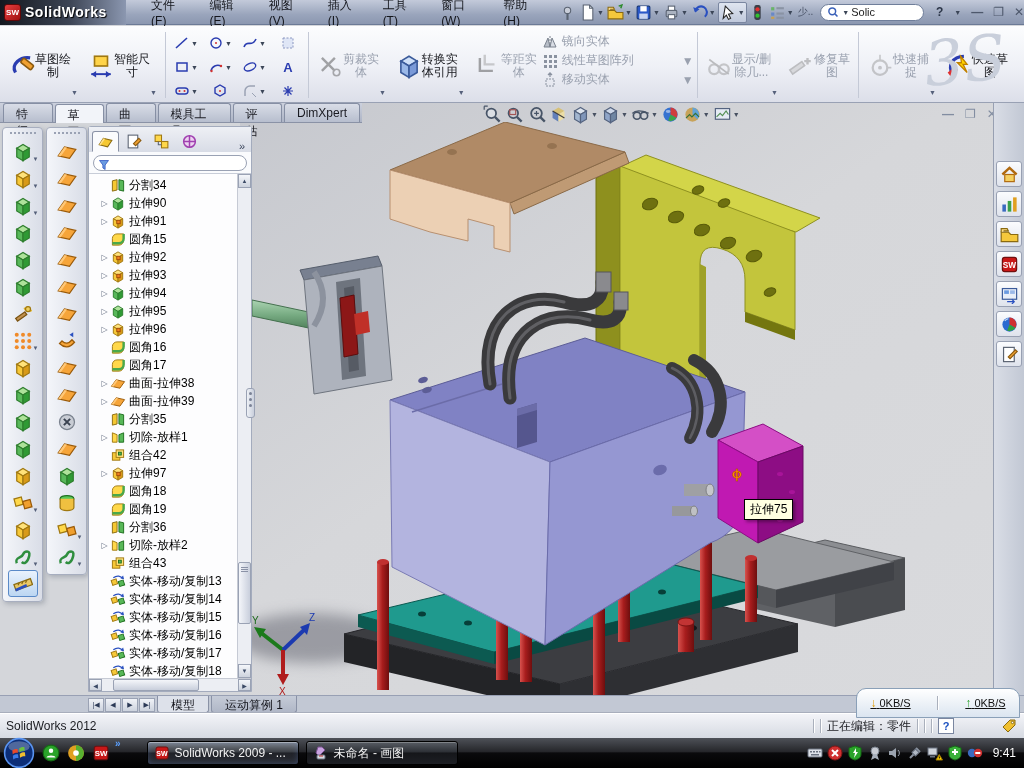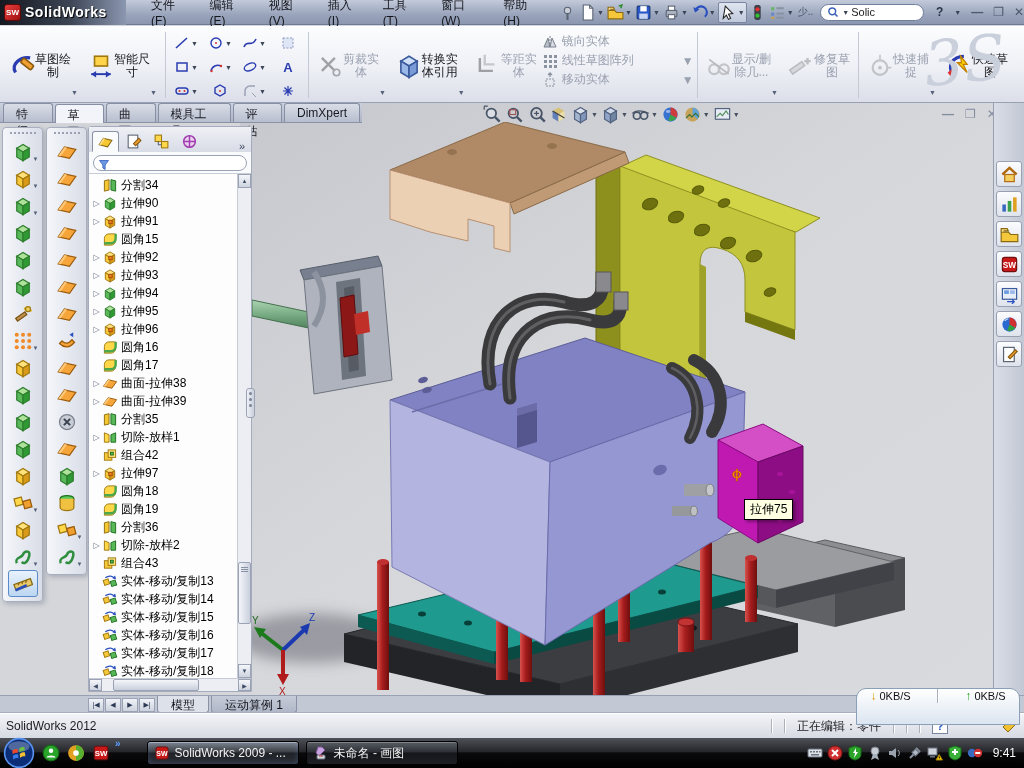--- a/index.html
+++ b/index.html
@@ -88,21 +88,21 @@
     background:linear-gradient(#eef0f5,#d8dce6); }
   .fp-tab { width:27px; height:21px; display:flex; align-items:center; justify-content:center;
     border:1px solid transparent; border-radius:3px 3px 0 0; }
   .fp-tab.active { background:#fafbfd; border-color:#8a92a6; border-bottom-color:#fafbfd; }
   .fp-tab .g { width:17px; height:17px; }
   .fp-more { margin-left:auto; font-size:11px; color:#3c465c; padding:0 4px; }
   .fp-filter { height:22px; background:#fafbfd; border-bottom:1px solid #c8cdd8; display:flex; align-items:center; padding:2px 4px; }
   .filter-field { flex:1; height:16px; border:1px solid #9aa2b4; border-radius:8px; background:#fff;
     display:flex; align-items:center; padding-left:4px; }
   .filter-field .g { width:12px; height:12px; }
-  .fp-tree { flex:1; background:#fdfdfe; overflow:hidden; position:relative; padding:2px 0 0 2px; }
+  .fp-tree { flex:1; background:#fdfdfe; overflow:hidden; position:relative; padding:2px 0 0 10px; }
   .trow { display:flex; align-items:center; height:18px; font-size:12px; color:#000; white-space:nowrap; }
   .trow .exp { width:11px; font-size:8px; color:#6a7386; text-align:center; flex:0 0 11px; }
   .trow .tic { width:16px; height:15px; flex:0 0 16px; margin-right:3px; }
   .vsb { position:absolute; right:0; top:0; bottom:0; width:14px; background:#eceef3; border-left:1px solid #c6cad4; }
   .sb-btn { position:absolute; left:0; width:13px; height:14px; background:linear-gradient(#f4f6fa,#cdd3de);
     border:1px solid #9aa2b4; font-size:6px; color:#3c4a66; display:flex; align-items:center; justify-content:center; }
   .sb-thumb { position:absolute; left:0; width:13px; background:linear-gradient(90deg,#f4f6fa,#c9cfdc);
     border:1px solid #9aa2b4; border-radius:2px; }
   .sb-thumb .dots { display:block; margin:40% auto 0; width:7px; border-top:1px solid #8a92a6; box-shadow:0 2px #8a92a6,0 4px #8a92a6; }
   .hsb { height:13px; background:#eceef3; border-top:1px solid #c6cad4; position:relative; }
@@ -127,30 +127,30 @@
   .nav-b { width:16px; height:14px; background:linear-gradient(#f0f2f7,#cdd3de); border:1px solid #9aa2b4;
     font-size:7px; color:#2c3a56; display:flex; align-items:center; justify-content:center; }
   .doctab { font-size:12px; color:#14151c; padding:1px 13px; border:1px solid #8a92a6; border-top:none;
     border-radius:0 0 3px 3px; background:linear-gradient(#c5cbd7,#b0b7c7); margin-left:2px; }
   .doctab.active { background:#dde1ea; }
 
   
   .statusbar { position:absolute; left:0; top:713px; width:1024px; height:25px;
     background:linear-gradient(#f3f4f8,#d6dae2); border-top:1px solid #fff; box-shadow:0 -1px 0 #a8aebc;
     display:flex; align-items:center; font-size:12px; color:#1a1b20; padding:0 6px; z-index:4; }
-  .sb-right { margin-left:auto; display:flex; align-items:center; gap:12px; }
+  .sb-right { margin-left:auto; display:flex; align-items:center; gap:6px; }
   .sep { width:1px; height:14px; background:#aab0bc; box-shadow:1px 0 #fff; }
   .help-box { width:16px; height:16px; background:#fff; border:1px solid #7a86a0; color:#1a50c0;
     font-weight:bold; font-size:11px; display:flex; align-items:center; justify-content:center; }
   .tag-ic { width:18px; height:16px; margin-left:40px; }
 
   
-  .netw { position:absolute; left:856px; top:688px; width:164px; height:37px; z-index:8;
+  .netw { position:absolute; left:856px; top:688px; width:164px; height:30px; z-index:8;
     background:linear-gradient(#ffffff,#dbe5f0); border:1px solid #8fa0b8; border:1px solid #8aa0b8;
-    border-radius:10px 10px 0 0; display:flex; justify-content:space-around; font-size:11px; color:#111; }
+    border-radius:10px 10px 0 0; display:flex; align-items:center; justify-content:space-around; font-size:11px; color:#111;text-decoration:underline; }
   .netw b { font-weight:bold; font-size:12px; }
   .nd { color:#e09a00; } .nu { color:#2aa32a; }
 
   
   .taskbarbar { position:absolute; left:0; top:738px; width:1024px; height:30px;
     background:linear-gradient(180deg,#4e5158 0%,#26272b 45%,#0a0a0c 50%,#000 100%); z-index:9;
     display:flex; align-items:center; }
   .orb { width:32px; height:32px; margin:0 6px 0 3px; flex:0 0 32px; }
   .ql { display:flex; align-items:center; gap:5px; }
   .ql .g { width:18px; height:18px; }

